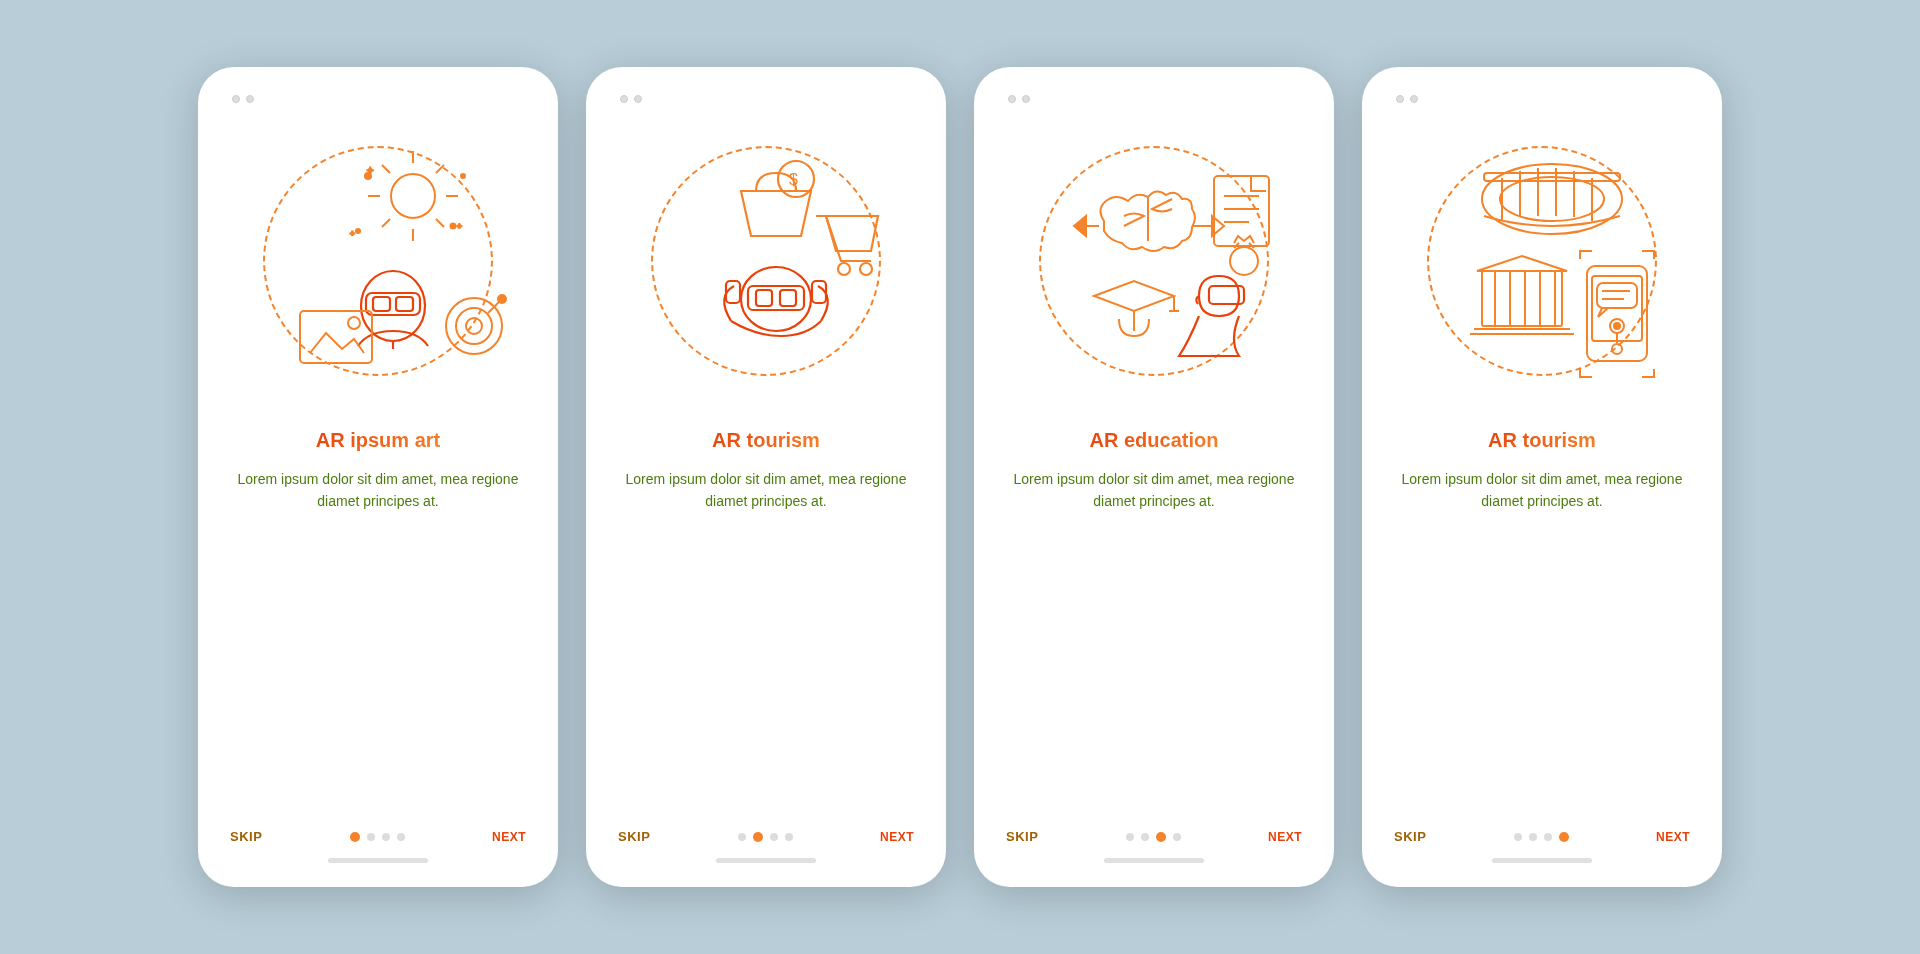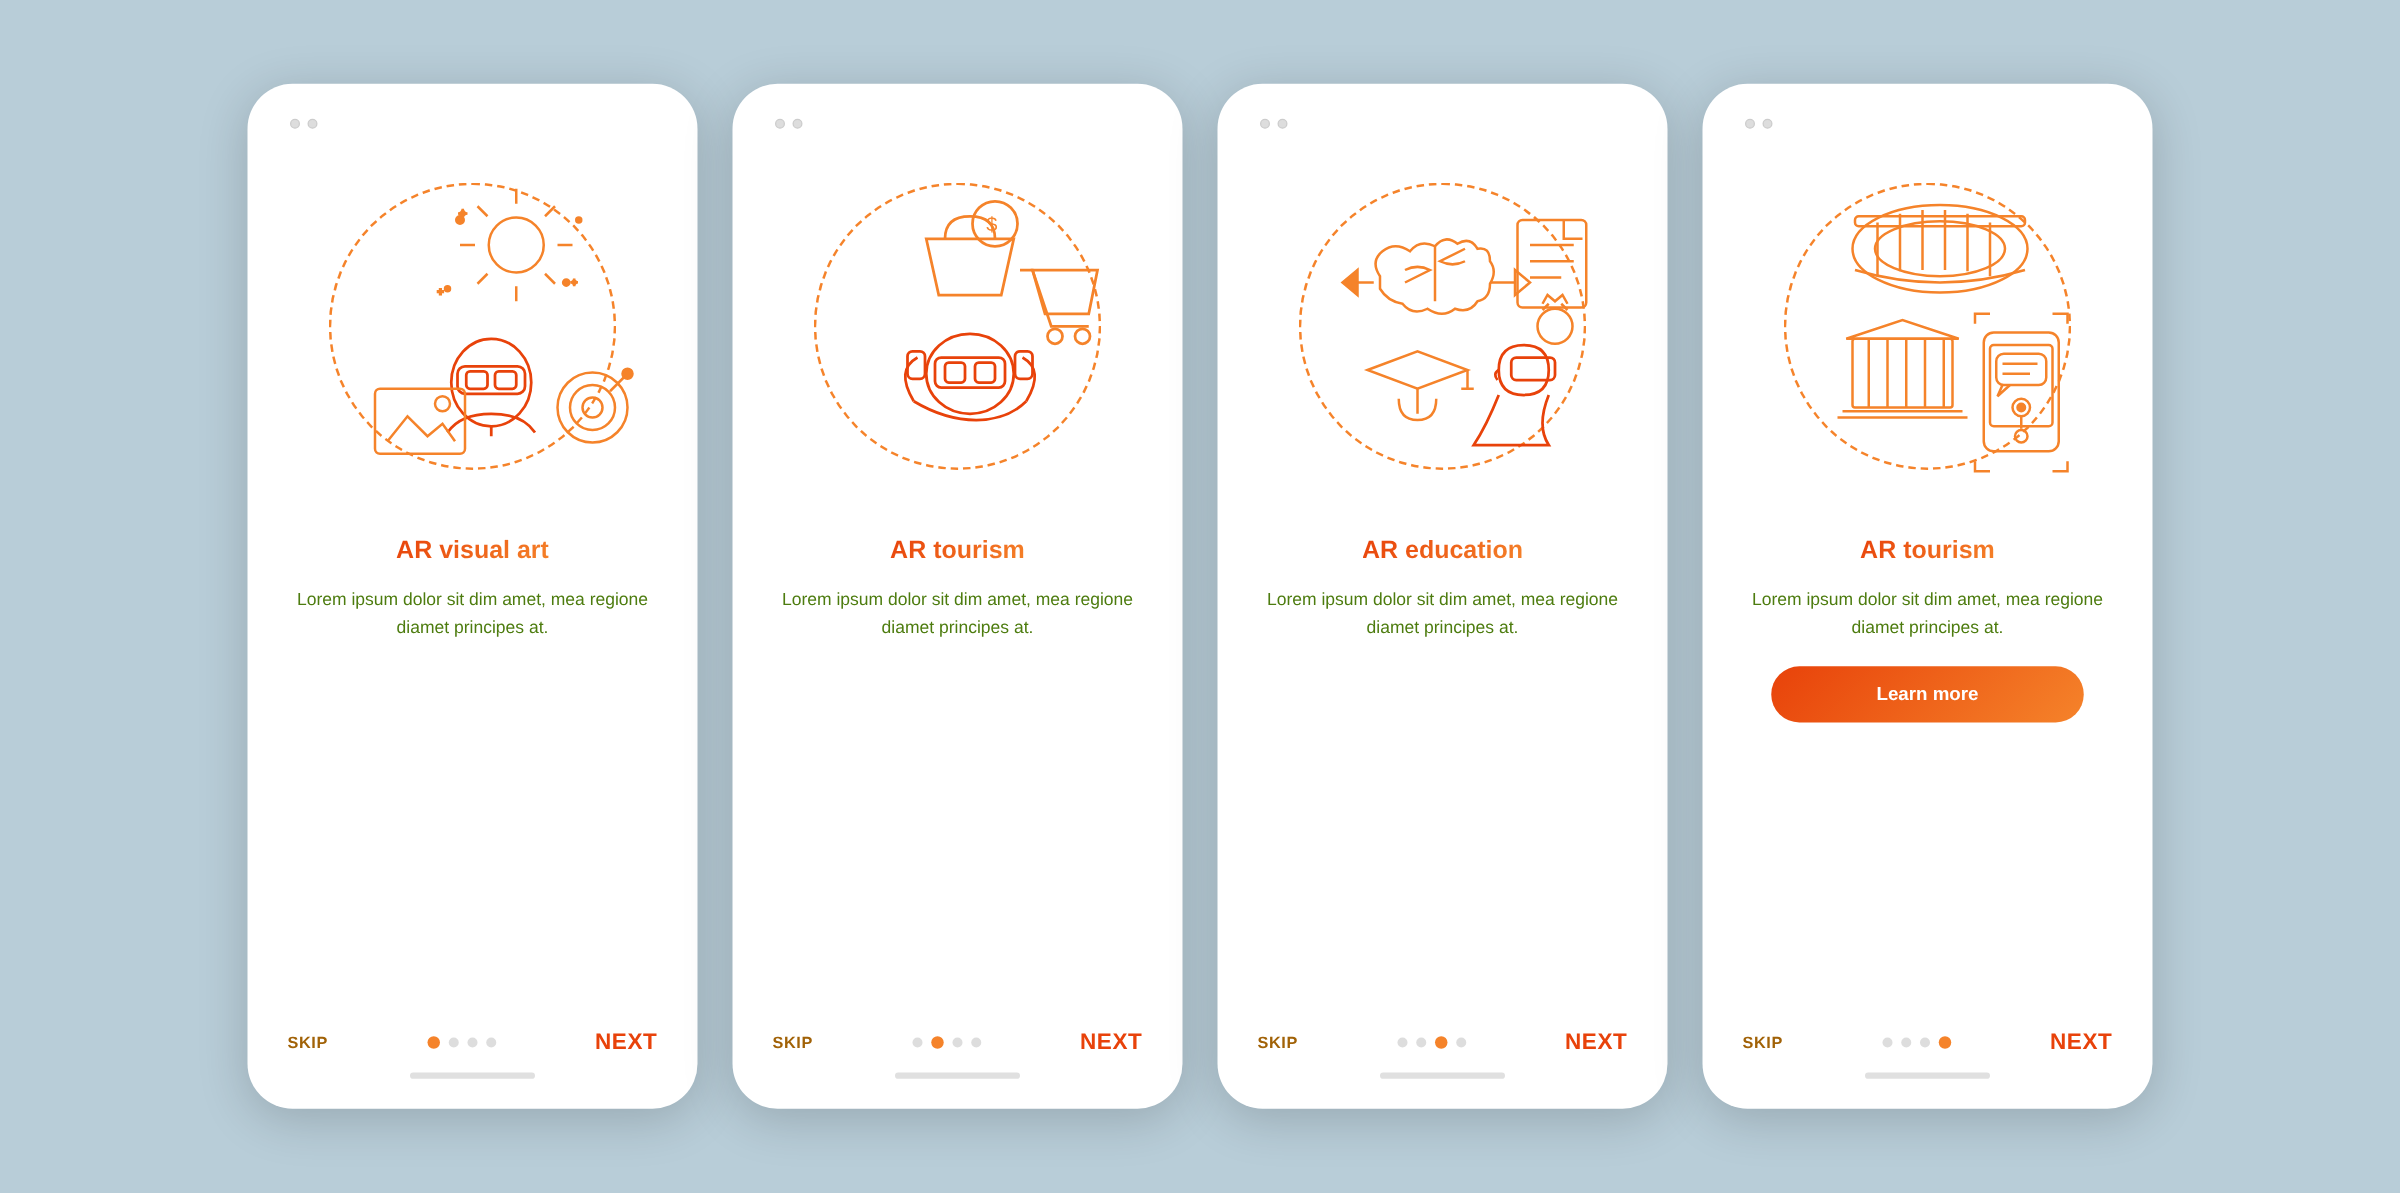--- a/index.html
+++ b/index.html
@@ -149,21 +149,21 @@
       background: #ddd;
     }
 
     .nav-dot.active {
       background: #f5832a;
       width: 10px;
       height: 10px;
     }
 
     .nav-next {
-      font-size: 18px;
+      font-size: 12px;
       font-weight: 700;
       color: #e8420a;
       letter-spacing: 0.5px;
       cursor: pointer;
     }
 
     
     .bottom-handle {
       width: 100px;
       height: 5px;
@@ -235,21 +235,21 @@
           <circle cx="236" cy="205" r="28"></circle>
           <circle cx="236" cy="205" r="18"></circle>
           <circle cx="236" cy="205" r="8"></circle>
 
           <line x1="250" y1="192" x2="264" y2="178"></line>
           <circle cx="264" cy="178" r="4" fill="#f5832a"></circle>
         </g>
       </svg>
     </div>
 
-    <div class="screen-title">AR visual art</div>
+    <div class="screen-title">AR ipsum art</div>
     <div class="screen-desc">Lorem ipsum dolor sit dim amet, mea regione diamet principes at.</div>
 
     <div class="spacer"></div>
 
     <div class="nav-bar">
       <span class="nav-skip">SKIP</span>
       <div class="nav-dots">
         <div class="nav-dot active"></div>
         <div class="nav-dot"></div>
         <div class="nav-dot"></div>
@@ -467,21 +467,20 @@
           <path d="M252 138 L252 130 L240 130"></path>
           <path d="M178 248 L178 256 L190 256"></path>
           <path d="M252 248 L252 256 L240 256"></path>
         </g>
       </svg>
     </div>
 
     <div class="screen-title">AR tourism</div>
     <div class="screen-desc">Lorem ipsum dolor sit dim amet, mea regione diamet principes at.</div>
 
-    <button class="learn-more-btn">Learn more</button>
 
     <div class="nav-bar">
       <span class="nav-skip">SKIP</span>
       <div class="nav-dots">
         <div class="nav-dot"></div>
         <div class="nav-dot"></div>
         <div class="nav-dot"></div>
         <div class="nav-dot active"></div>
       </div>
       <span class="nav-next">NEXT</span>

